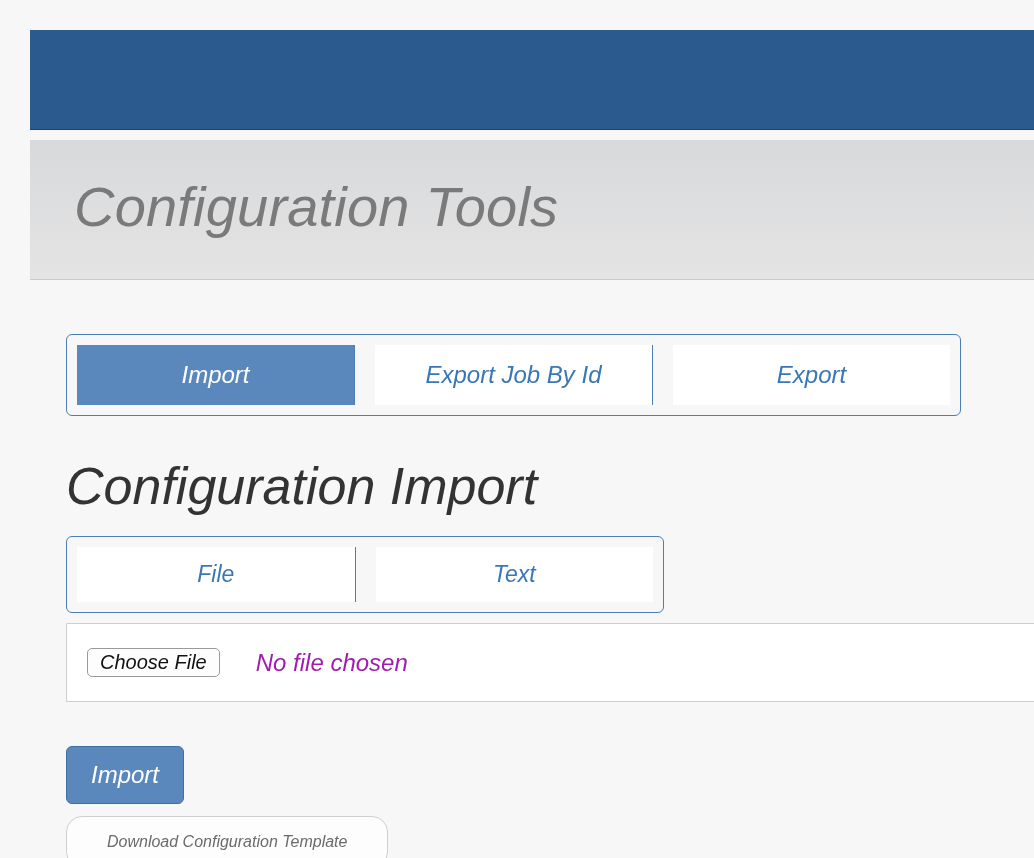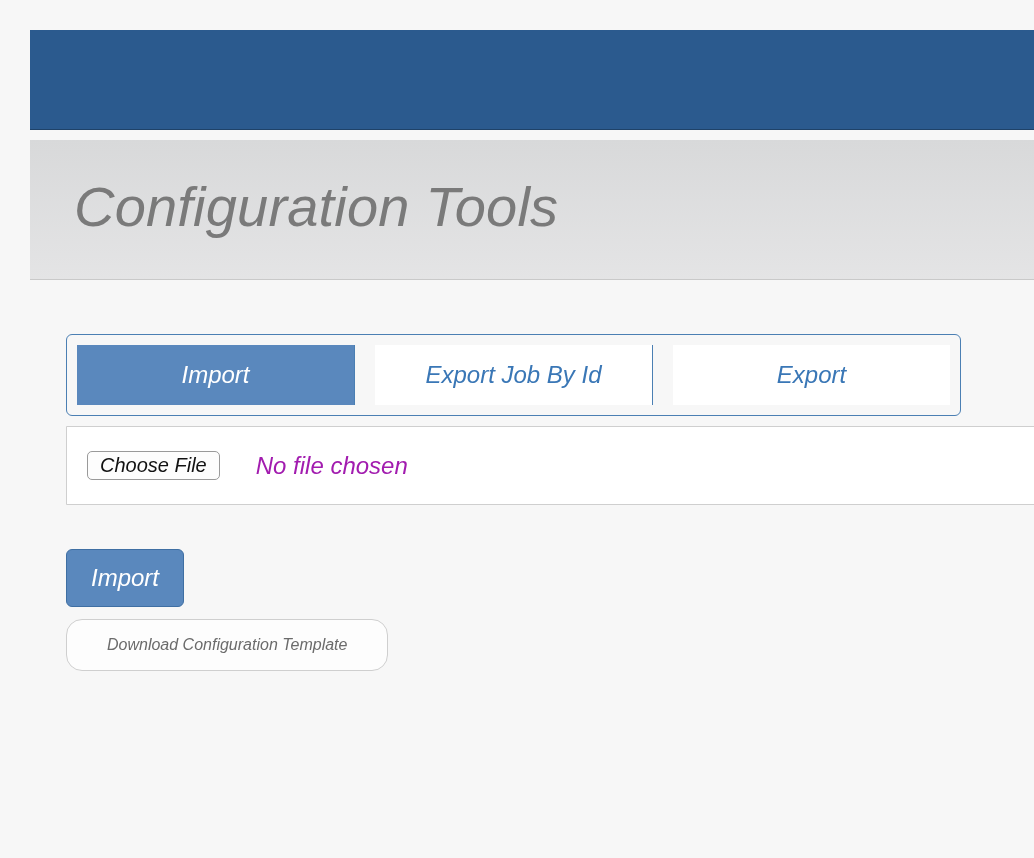--- a/index.html
+++ b/index.html
@@ -166,21 +166,30 @@
       <span>Import</span>
     </div>
     <div class="tab">
       <span>Export Job By Id</span>
     </div>
     <div class="tab">
       <span>Export</span>
     </div>
   </div>
 
+  <h2 class="section-title">Configuration Import</h2>
 
+  <div class="subtabs">
+    <div class="subtab">
+      <span>File</span>
+    </div>
+    <div class="subtab">
+      <span>Text</span>
+    </div>
+  </div>
 
   <div class="file-panel">
     <button class="choose-file-btn">Choose File</button>
     <span class="file-status">No file chosen</span>
   </div>
 
   <button class="import-btn">Import</button>
   <button class="download-btn">Download Configuration Template</button>
 
 </div>

